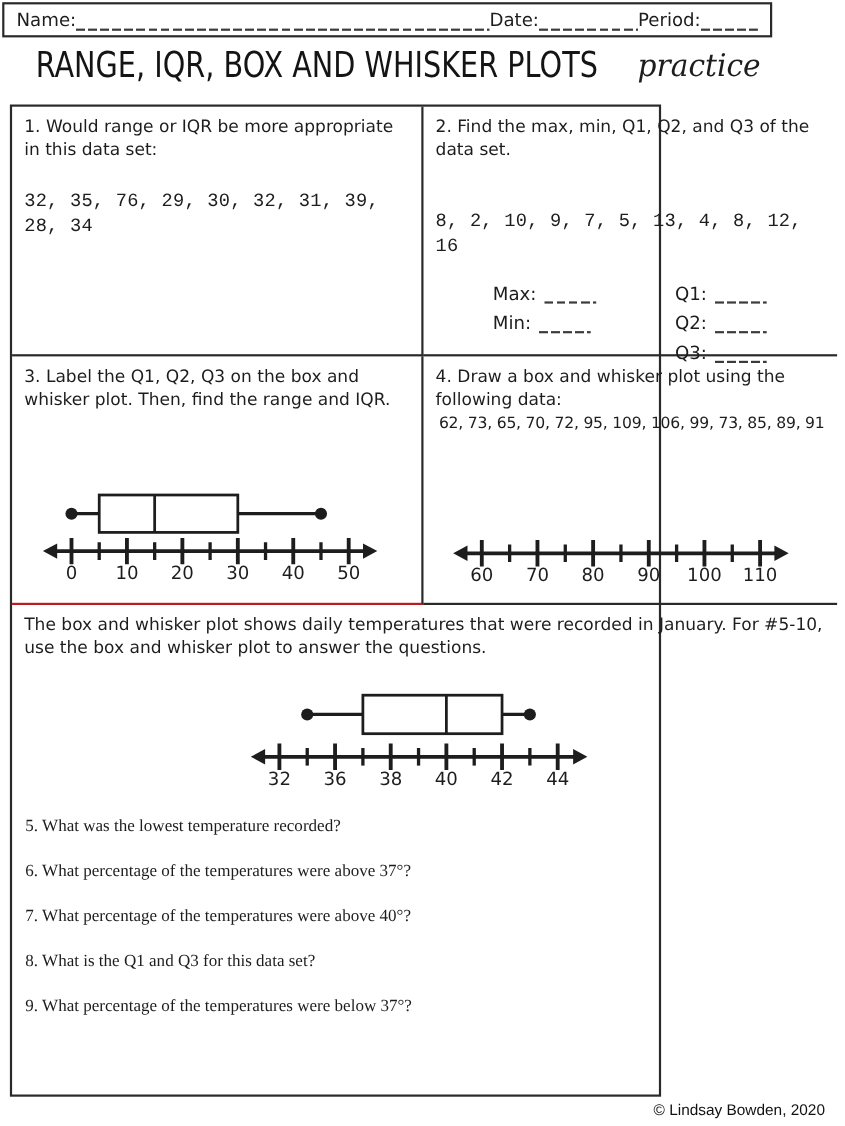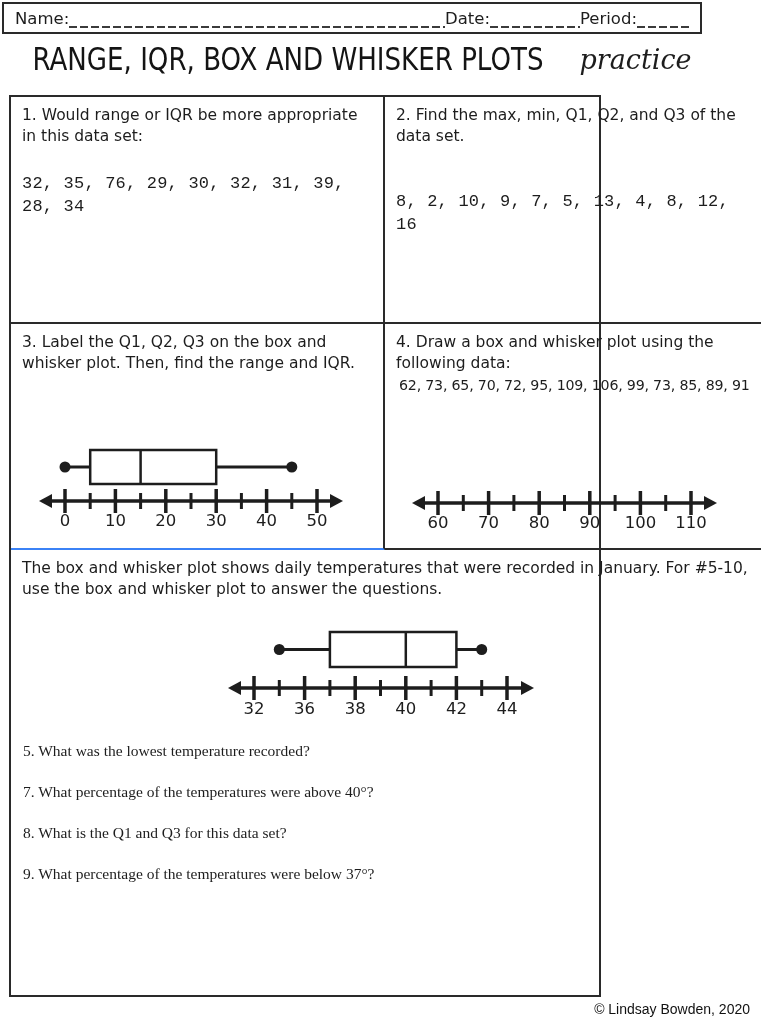--- a/index.html
+++ b/index.html
@@ -33,21 +33,21 @@
 
   .grid {
     position:absolute; left:9px; top:95px; width:592px; height:902px;
     border:2px solid #2a2a2a; display:grid;
     grid-template-columns:374px 1fr; grid-template-rows:227px 226px 1fr;
     background:#fff;
   }
   .cell { position:relative; padding:8px 11px; font-size:15.5px; line-height:1.38; }
   .c-q1 { border-right:2px solid #2a2a2a; border-bottom:2px solid #2a2a2a; }
   .c-q2 { border-bottom:2px solid #2a2a2a; }
-  .c-q3 { border-right:2px solid #2a2a2a; border-bottom:2px solid #3b82f6; }
+  .c-q3 { border-right:2px solid #2a2a2a; border-bottom:2px solid #b91c1c; }
   .c-q4 { border-bottom:2px solid #2a2a2a; }
   .c-bottom { grid-column:1 / 3; }
 
   .dataset { text-align:left; font-size:17px; letter-spacing:0.2px;font-family:Liberation Mono, monospace; }
   .q1-data { margin-top:24px; }
   .q2-data { margin-top:42px; }
   .q4-data { text-align:right; font-size:14.2px; white-space:nowrap; padding-left:3px; letter-spacing:-0.2px; margin-top:1px; }
 
   .blanks { display:flex; margin-left:52px; margin-top:20px; gap:72px; font-size:16.5px; }
   .blank-row { display:flex; align-items:flex-end; margin-bottom:4px; }
@@ -85,20 +85,46 @@
 <div class="grid">
 
   <div class="cell c-q1">
     <div class="prompt">1. Would range or IQR be more appropriate in this data set:</div>
     <div class="dataset q1-data">32, 35, 76, 29, 30, 32, 31, 39, 28, 34</div>
   </div>
 
   <div class="cell c-q2">
     <div class="prompt">2. Find the max, min, Q1, Q2, and Q3 of the data set.</div>
     <div class="dataset q2-data">8, 2, 10, 9, 7, 5, 13, 4, 8, 12, 16</div>
+    <div class="blanks">
+      <div class="blank-col">
+        <div class="blank-row">
+          <span>Max:</span>
+          <span class="blank-line"></span>
+        </div>
+        <div class="blank-row">
+          <span>Min:</span>
+          <span class="blank-line"></span>
+        </div>
+      </div>
+      <div class="blank-col">
+        <div class="blank-row">
+          <span>Q1:</span>
+          <span class="blank-line"></span>
+        </div>
+        <div class="blank-row">
+          <span>Q2:</span>
+          <span class="blank-line"></span>
+        </div>
+        <div class="blank-row">
+          <span>Q3:</span>
+          <span class="blank-line"></span>
+        </div>
+      </div>
+    </div>
   </div>
 
   <div class="cell c-q3">
     <div class="prompt">3. Label the Q1, Q2, Q3 on the box and whisker plot. Then, find the range and IQR.</div>
     <svg class="plot-bottom" width="374" height="110">
         <line x1="37" y1="65" x2="323" y2="65" stroke="#1d1d1d" stroke-width="3.5"></line>
         <polygon points="28,65 41,58 41,72" fill="#1d1d1d"></polygon>
         <polygon points="332,65 319,58 319,72" fill="#1d1d1d"></polygon>
         <line x1="54" y1="53" x2="54" y2="77" stroke="#1d1d1d" stroke-width="3.5"></line>
         <line x1="79.2" y1="57" x2="79.2" y2="73" stroke="#1d1d1d" stroke-width="3"></line>
@@ -178,20 +204,21 @@
         <text x="380" y="86" text-anchor="middle" font-size="16.5" fill="#1d1d1d" font-family="DejaVu Sans, sans-serif">44</text>
         <line x1="152.3" y1="21.5" x2="202.9" y2="21.5" stroke="#1d1d1d" stroke-width="3"></line>
         <line x1="329.4" y1="21.5" x2="354.7" y2="21.5" stroke="#1d1d1d" stroke-width="3"></line>
         <circle cx="152.3" cy="21.5" r="5.5" fill="#1d1d1d"></circle>
         <circle cx="354.7" cy="21.5" r="5.5" fill="#1d1d1d"></circle>
         <rect x="202.9" y="4" width="126.49999999999997" height="35" fill="#ffffff" stroke="#1d1d1d" stroke-width="2.5"></rect>
         <line x1="278.8" y1="4" x2="278.8" y2="39" stroke="#1d1d1d" stroke-width="2.5"></line>
       </svg>
     <div class="questions-510">
       <div class="q-line">5. What was the lowest temperature recorded?</div>
+      <div class="q-line">6. What percentage of the temperatures were above 37°?</div>
       <div class="q-line">7. What percentage of the temperatures were above 40°?</div>
       <div class="q-line">8. What is the Q1 and Q3 for this data set?</div>
       <div class="q-line">9. What percentage of the temperatures were below 37°?</div>
     </div>
   </div>
 
 </div>
 
 <div class="footer">© Lindsay Bowden, 2020</div>
 

